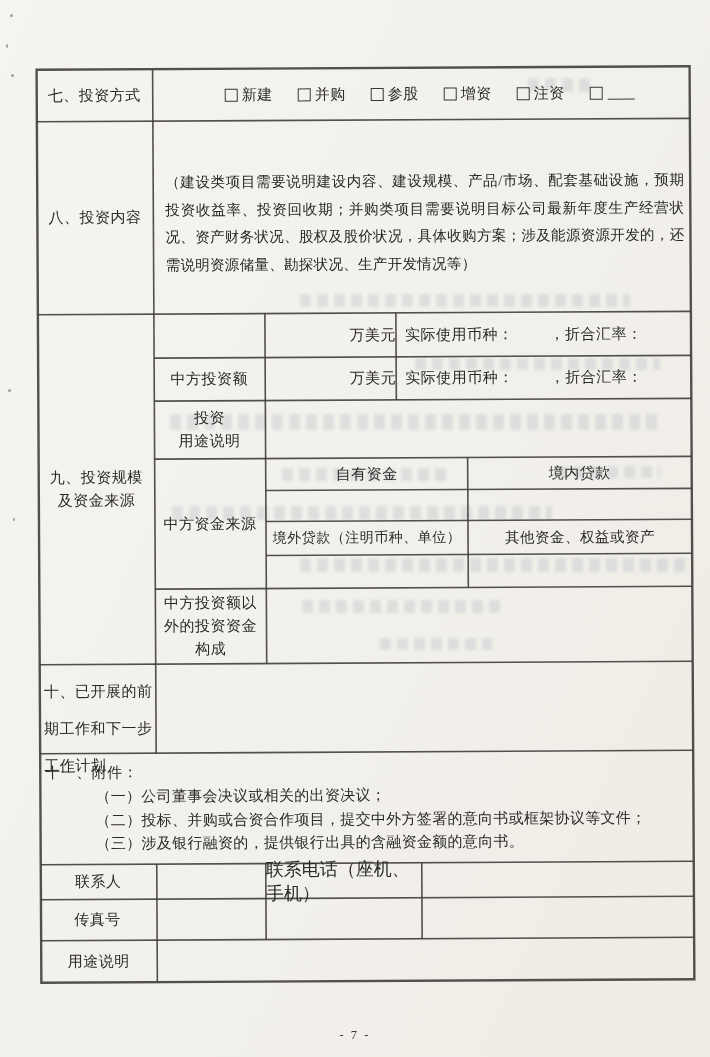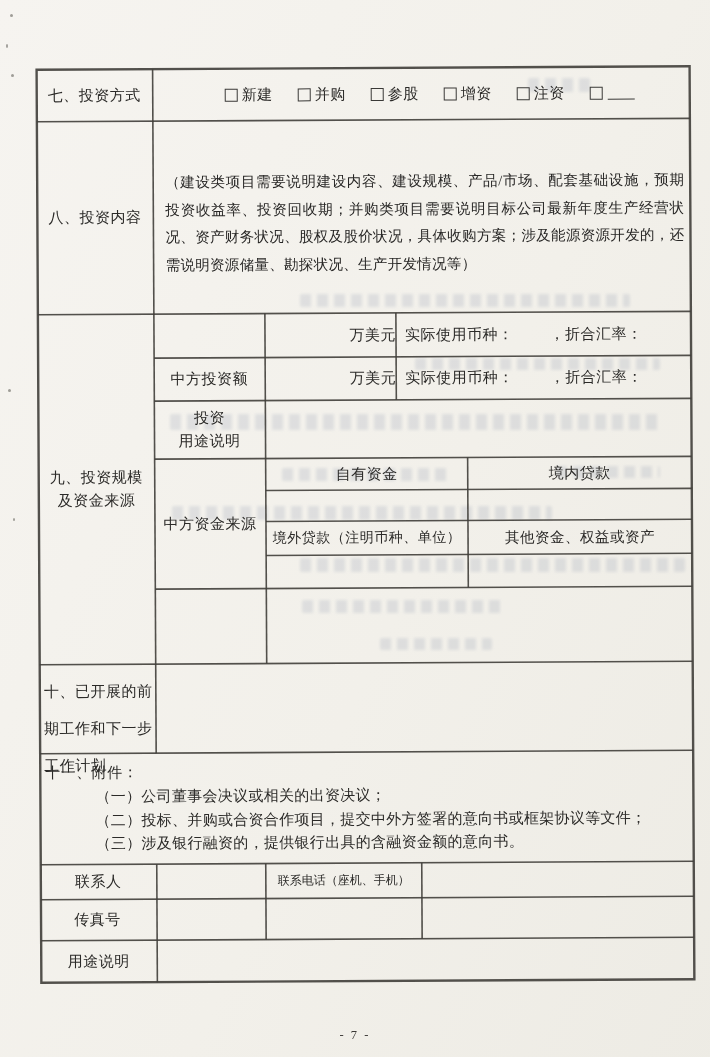--- a/index.html
+++ b/index.html
@@ -28,21 +28,21 @@
     text-align:justify;color:#282726;
   }
   .opts{gap:25px;padding-left:72px;}
   .opt{display:flex;align-items:center;}
   .cbx{
     width:11px;height:11px;border:1.5px solid #3a3937;flex:none;
     margin-right:4px;background:transparent;
   }
   .blankline{width:27px;height:13px;border-bottom:1.6px solid #3a3937;margin-left:1px;}
   .gap36{width:36px;flex:none;}
-  .small{font-size:12px;letter-spacing:0;font-family:Liberation Serif, serif;}
+  .small{font-size:18px;letter-spacing:0;font-family:Liberation Serif, serif;}
   .workplan{
     display:block;text-align:left;white-space:pre-line;line-height:37px;
     padding-top:6px;justify-content:flex-start;
   }
   .att-title{position:absolute;font-size:15px;letter-spacing:.5px;}
   .att-items{position:absolute;font-size:15px;letter-spacing:.3px;line-height:23.5px;}
   .ghost{
     position:absolute;border-radius:2px;opacity:.2;filter:blur(1.6px);
     background:repeating-linear-gradient(90deg,#8d97ad 0 11px,transparent 11px 17px);
   }
@@ -156,20 +156,23 @@
 
     <div class="cell preline" style="left:155px;top:400px;width:110px;height:58px">投资
 用途说明</div>
 
     <div class="cell" style="left:155px;top:458px;width:110px;height:130px">中方资金来源</div>
     <div class="cell" style="left:266px;top:458px;width:202px;height:32px">自有资金</div>
     <div class="cell" style="left:468px;top:458px;width:224px;height:32px">境内贷款</div>
     <div class="cell" style="left:266px;top:521px;width:202px;height:34px;font-size:14px">境外贷款（注明币种、单位）</div>
     <div class="cell" style="left:468px;top:521px;width:224px;height:34px;font-size:14.5px">其他资金、权益或资产</div>
 
+    <div class="cell preline" style="left:155px;top:588px;width:110px;height:75px">中方投资额以
+外的投资资金
+构成</div>
 
     <div class="cell workplan" style="left:43px;top:666px;width:112px;height:84px">十、已开展的前
 期工作和下一步
 工作计划</div>
 
     <div class="att-title" style="left:44px;top:762px">十一、附件：</div>
     <div class="att-items" style="left:94px;top:784px;width:594px">
       <div>（一）公司董事会决议或相关的出资决议；</div>
       <div>（二）投标、并购或合资合作项目，提交中外方签署的意向书或框架协议等文件；</div>
       <div>（三）涉及银行融资的，提供银行出具的含融资金额的意向书。</div>

